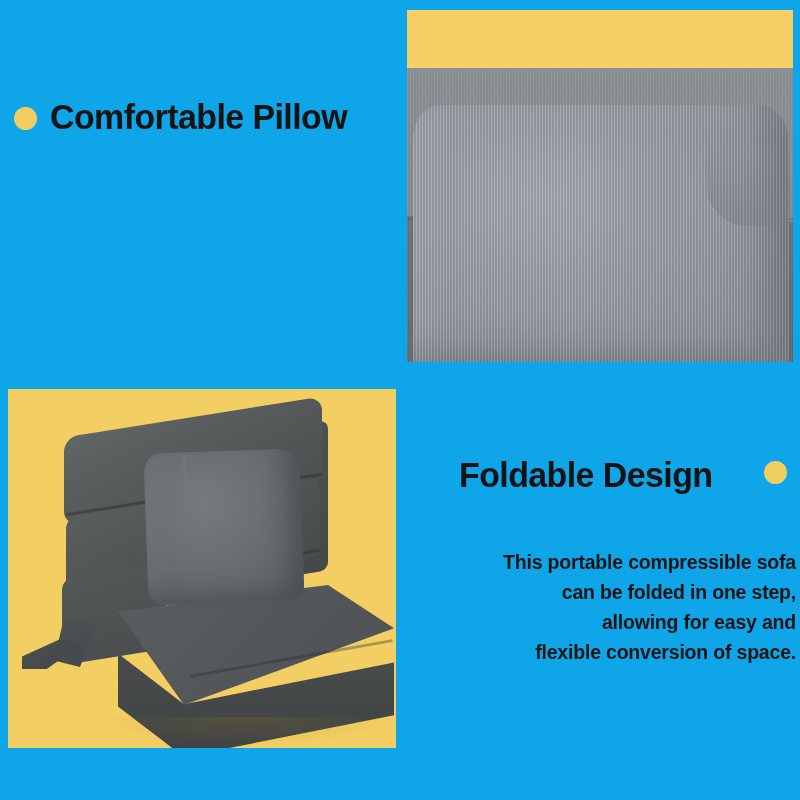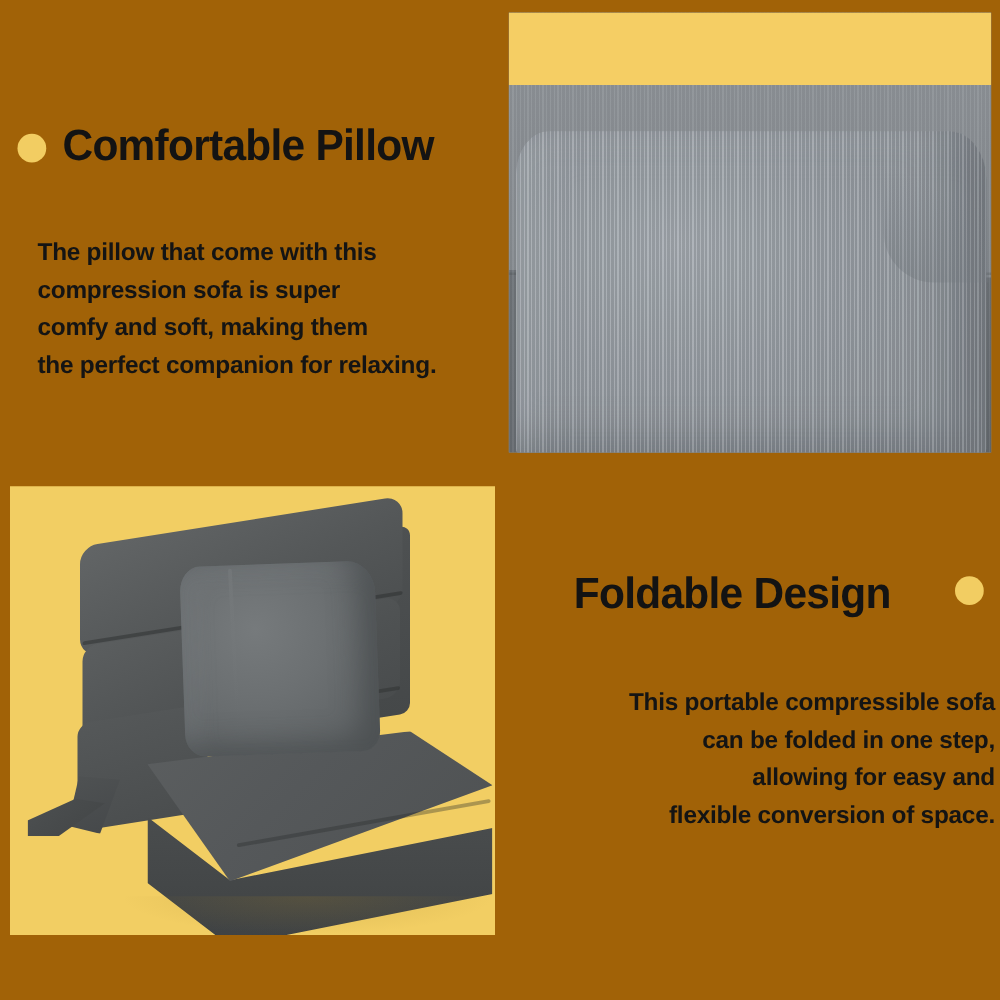--- a/index.html
+++ b/index.html
@@ -10,21 +10,21 @@
     width: 800px;
     height: 800px;
     background: #fefaee;
     font-family: "Liberation Sans", sans-serif;
     overflow: hidden;
   }
   .canvas {
     position: relative;
     width: 800px;
     height: 800px;
-    background: #a16207;
+    background: #0ea5e9;
   }
 
   
   .heading {
     position: absolute;
     font-family: "Liberation Sans", sans-serif;
     font-weight: bold;
     font-size: 35px;
     letter-spacing: -0.6px;
     color: #131313;
@@ -272,24 +272,20 @@
     <div class="pp-pillow"></div>
     <div class="pp-corner-fold"></div>
     <div class="pp-texture-wall"></div>
     <div class="pp-yellow"></div>
   </div>
 
   <div class="dot" style="left:14px; top:107px; width:23px; height:23px;"></div>
 
   <div class="heading" style="left:50px; top:97px;">Comfortable Pillow</div>
 
-  <div class="body-copy" style="left:30px; top:187px; width:360px;">The pillow that come with this
-compression sofa is super
-comfy and soft, making them
-the perfect companion for relaxing.</div>
 
   <div class="panel-sofa">
     <div class="sf sf-back-right"></div>
     <div class="sf sf-back-top"></div>
     <div class="sf sf-seam-a"></div>
     <div class="sf sf-back-mid"></div>
     <div class="sf sf-seam-b"></div>
     <div class="sf sf-back-low"></div>
     <div class="sf sf-strap-2"></div>
     <div class="sf sf-strap"></div>

